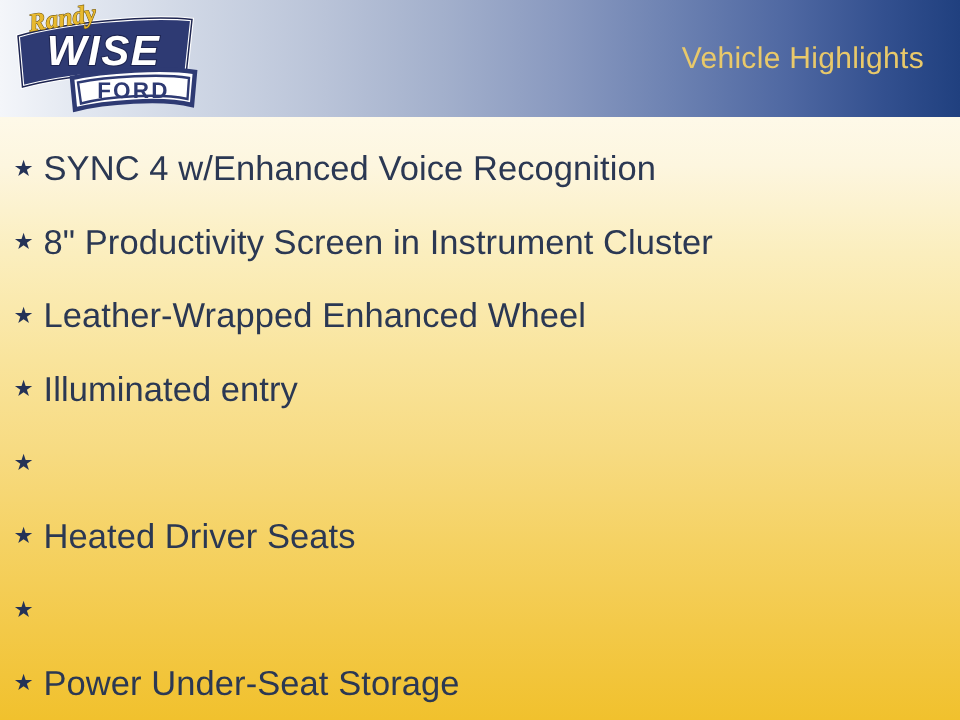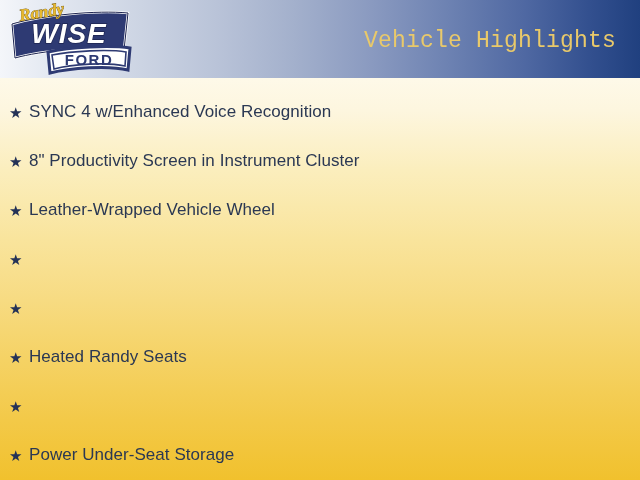--- a/index.html
+++ b/index.html
@@ -49,26 +49,25 @@
         #6d82b2 70%,
         #4f68a2 82%,
         #33508f 92%,
         #20407f 100%);
   }
 
   .header-title {
     position: absolute;
     right: 24px;
     top: 28px;
-    font-size: 23px;
+    font-size: 20px;
     font-weight: 400;
     letter-spacing: 0.2px;
     color: #e9c96a;
     white-space: nowrap;
-    font-family: Liberation Mono, monospace;
   }
 
   
   .logo {
     position: absolute;
     left: 6px;
     top: 2px;
     width: 132px;
     height: 78px;
     text-decoration: underline;
@@ -95,21 +94,21 @@
   .bullet-star {
     flex: 0 0 auto;
     width: 20px;
     font-size: 15px;
     line-height: 1;
     color: #243257;
     text-align: left;
   }
   .feature-text {
     flex: 1 1 auto;
-    font-size: 17px;
+    font-size: 23px;
     line-height: 1.2;
     color: #2b3853;
     letter-spacing: 0.05px;
     white-space: nowrap;
   }
 </style>
 </head>
 <body>
 
 <div class="slide">
@@ -144,31 +143,32 @@
     <li class="feature-item">
       <span class="bullet-star">★</span>
       <span class="feature-text">SYNC 4 w/Enhanced Voice Recognition</span>
     </li>
     <li class="feature-item">
       <span class="bullet-star">★</span>
       <span class="feature-text">8" Productivity Screen in Instrument Cluster</span>
     </li>
     <li class="feature-item">
       <span class="bullet-star">★</span>
-      <span class="feature-text">Leather-Wrapped Vehicle Wheel</span>
+      <span class="feature-text">Leather-Wrapped Enhanced Wheel</span>
+    </li>
+    <li class="feature-item">
+      <span class="bullet-star">★</span>
+      <span class="feature-text">Illuminated entry</span>
     </li>
     <li class="feature-item">
       <span class="bullet-star">★</span>
     </li>
     <li class="feature-item">
       <span class="bullet-star">★</span>
-    </li>
-    <li class="feature-item">
-      <span class="bullet-star">★</span>
-      <span class="feature-text">Heated Randy Seats</span>
+      <span class="feature-text">Heated Driver Seats</span>
     </li>
     <li class="feature-item">
       <span class="bullet-star">★</span>
     </li>
     <li class="feature-item">
       <span class="bullet-star">★</span>
       <span class="feature-text">Power Under-Seat Storage</span>
     </li>
   </ul>
 

